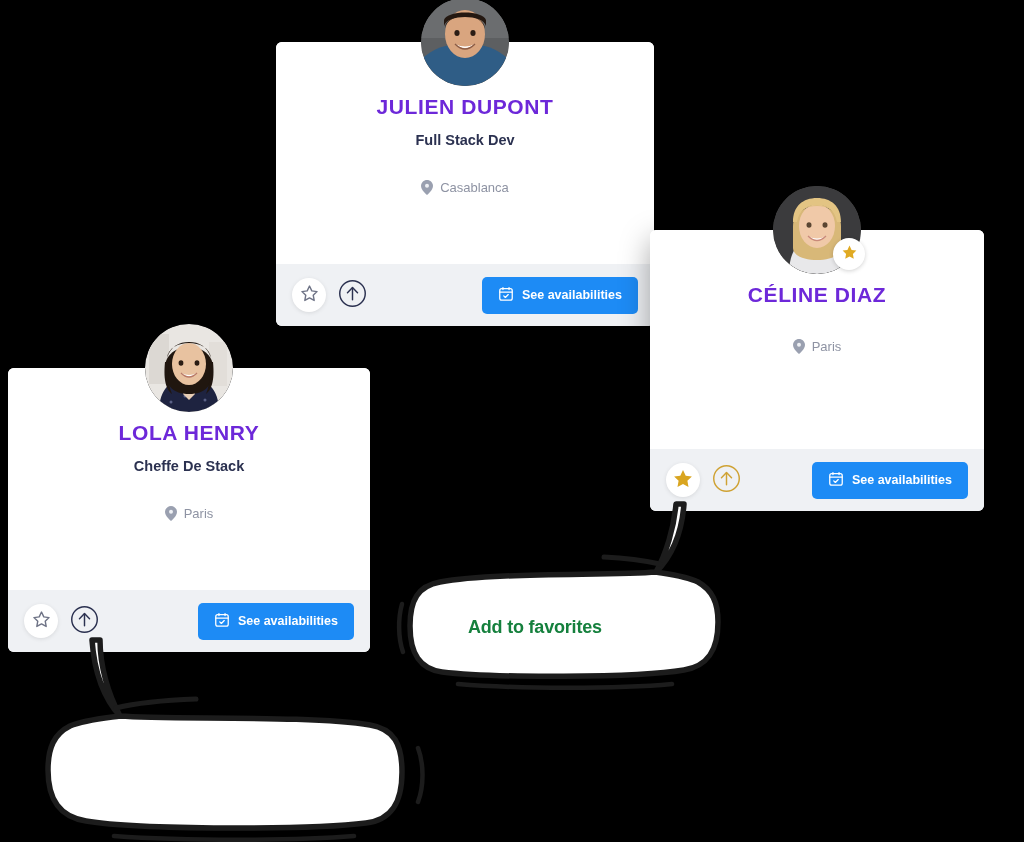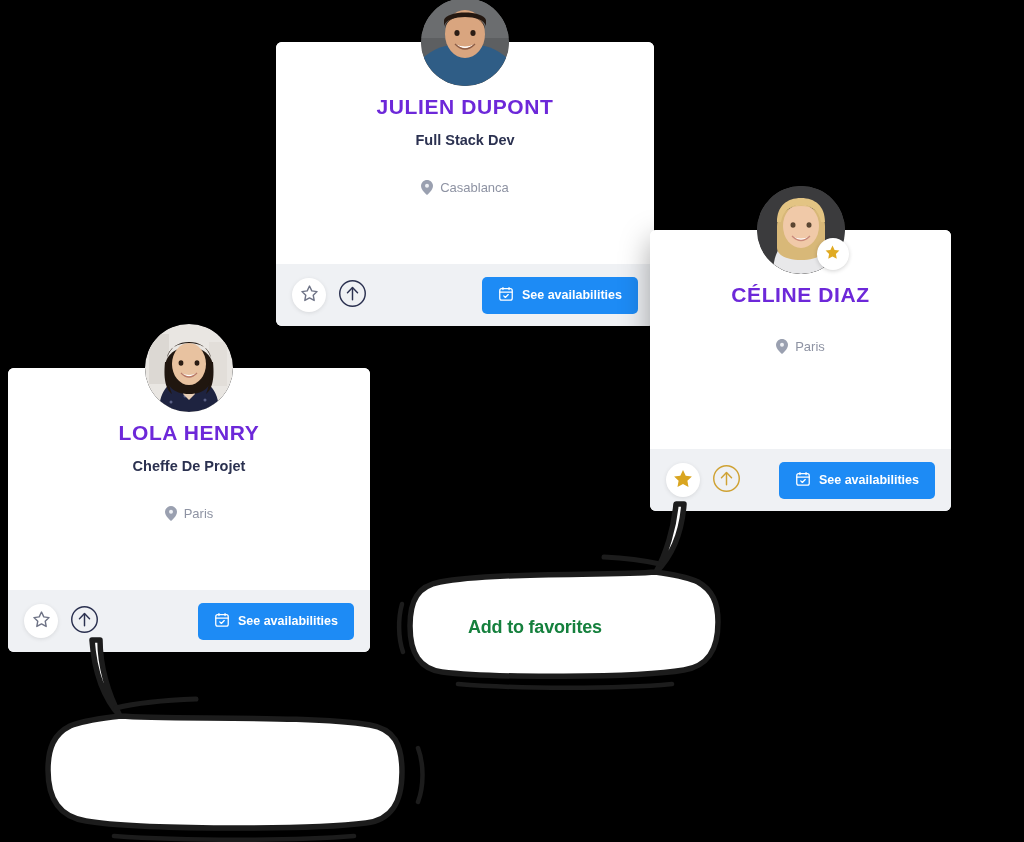--- a/index.html
+++ b/index.html
@@ -136,21 +136,21 @@
     font-family: "Liberation Sans", sans-serif;
     display: flex;
     align-items: center;
     gap: 8px;
     cursor: pointer;
     white-space: nowrap;
   }
 
   
   #card-julien { left: 276px; top: 42px;  width: 378px; }
-  #card-celine { left: 650px; top: 230px; width: 301px; }
+  #card-celine { left: 650px; top: 230px; width: 334px; }
   #card-lola   { left: 8px;   top: 368px; width: 362px; }
 
   #card-julien .card-body { min-height: 222px; }
   #card-celine .card-body { min-height: 219px; }
   #card-lola   .card-body { min-height: 222px; }
 
   
   .bubble {
     position: absolute;
     z-index: 40;
@@ -358,21 +358,21 @@
               <ellipse cx="36" cy="39" rx="2.4" ry="2.7" fill="#2a1c14"></ellipse>
               <ellipse cx="52" cy="39" rx="2.4" ry="2.7" fill="#2a1c14"></ellipse>
               <path d="M36 49 Q44 56 52 49 Q44 53 36 49 Z" fill="#ffffff"></path>
               <path d="M36 49 Q44 57 52 49" stroke="#b87a68" stroke-width="1.3" fill="none"></path>
             </g>
           </svg>
         </div>
       </div>
 
       <div class="card-name">LOLA HENRY</div>
-      <div class="card-role">Cheffe De Projet</div>
+      <div class="card-role">Cheffe De Stack</div>
       <div class="card-location">
         <span class="pin-icon">
           <svg width="12" height="15" viewBox="0 0 12 15" xmlns="http://www.w3.org/2000/svg">
             <path d="M6 0C2.7 0 0 2.7 0 6c0 4.2 6 9 6 9s6-4.8 6-9c0-3.3-2.7-6-6-6z" fill="#9aa0b0"></path>
             <circle cx="6" cy="5.8" r="2" fill="#eef0f4"></circle>
           </svg>
         </span>
         <span>Paris</span>
       </div>
     </div>

